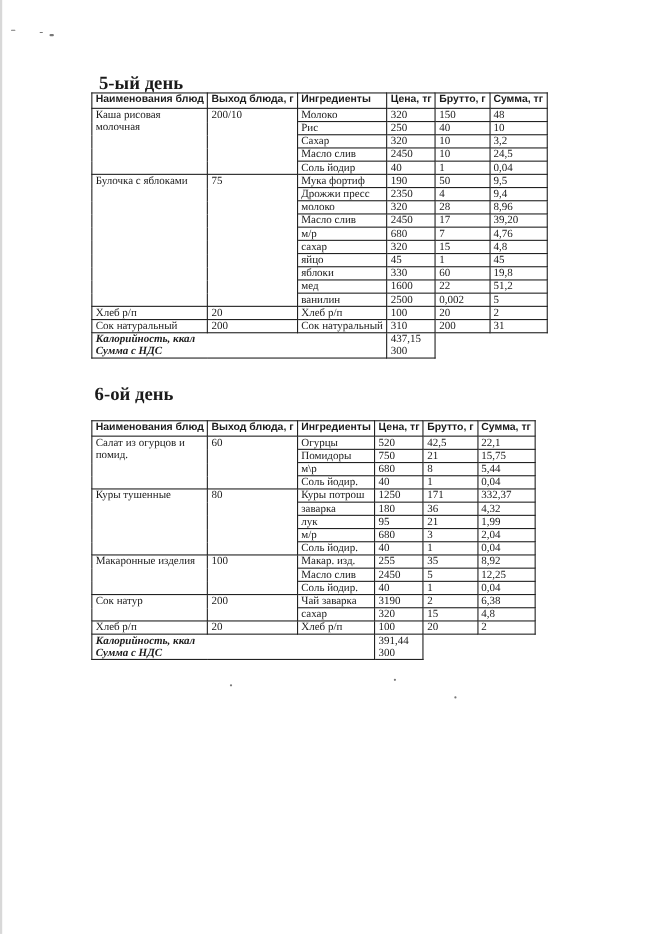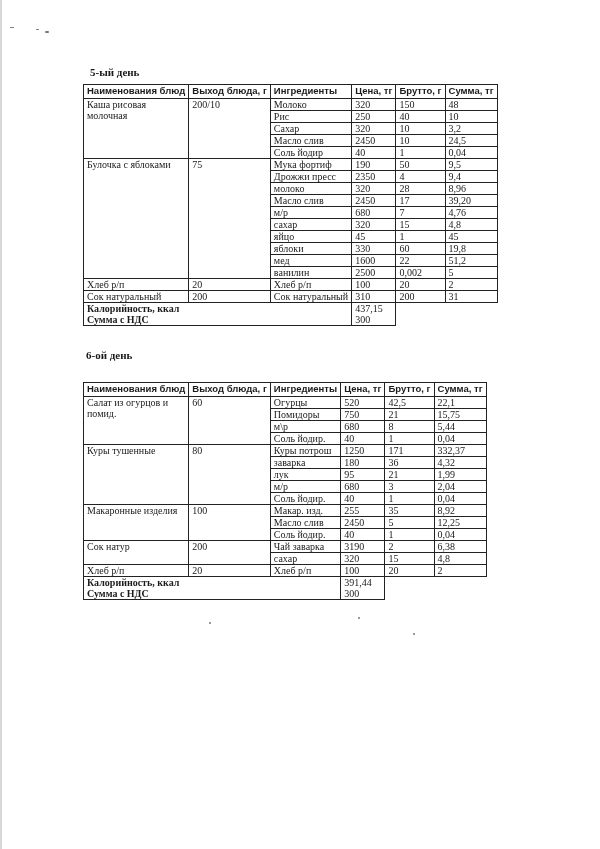--- a/index.html
+++ b/index.html
@@ -12,21 +12,21 @@
       color: #1a1a1a;
     }
     .page-edge {
       position: absolute; left: 0; top: 0; bottom: 0; width: 2px;
       background: #d8d8d8;
     }
     .speck { position: absolute; background: #777; border-radius: 1px; }
     .day-title {
       position: absolute;
       font-weight: bold;
-      font-size: 11px;
+      font-size: 17px;
     }
     table.menu {
       position: absolute;
       border-collapse: collapse;
       font-size: 10px;
       line-height: 11px;
     }
     table.menu td, table.menu th {
       border: 1px solid #222;
       padding: 0 3px;
@@ -35,21 +35,21 @@
       text-align: left;
       height: 11px;
     }
     table.menu th {
       font-family: "Liberation Sans", sans-serif;
       font-weight: bold;
       font-size: 9.5px;
       height: 13px;
       margin-left: 33px;
     }
-    .footer-label { font-weight: bold; }
+    .footer-label { font-weight: bold; font-style: italic; }
     .footer-value { text-align: center; }
     .noborder { border: none !important; }
   </style>
 </head>
 <body>
 
 <div class="page-edge"></div>
 <div class="speck" style="left:10px;top:27px;width:4px;height:1px;"></div>
 <div class="speck" style="left:36px;top:29px;width:3px;height:1px;"></div>
 <div class="speck" style="left:45px;top:31px;width:4px;height:2px;"></div>

